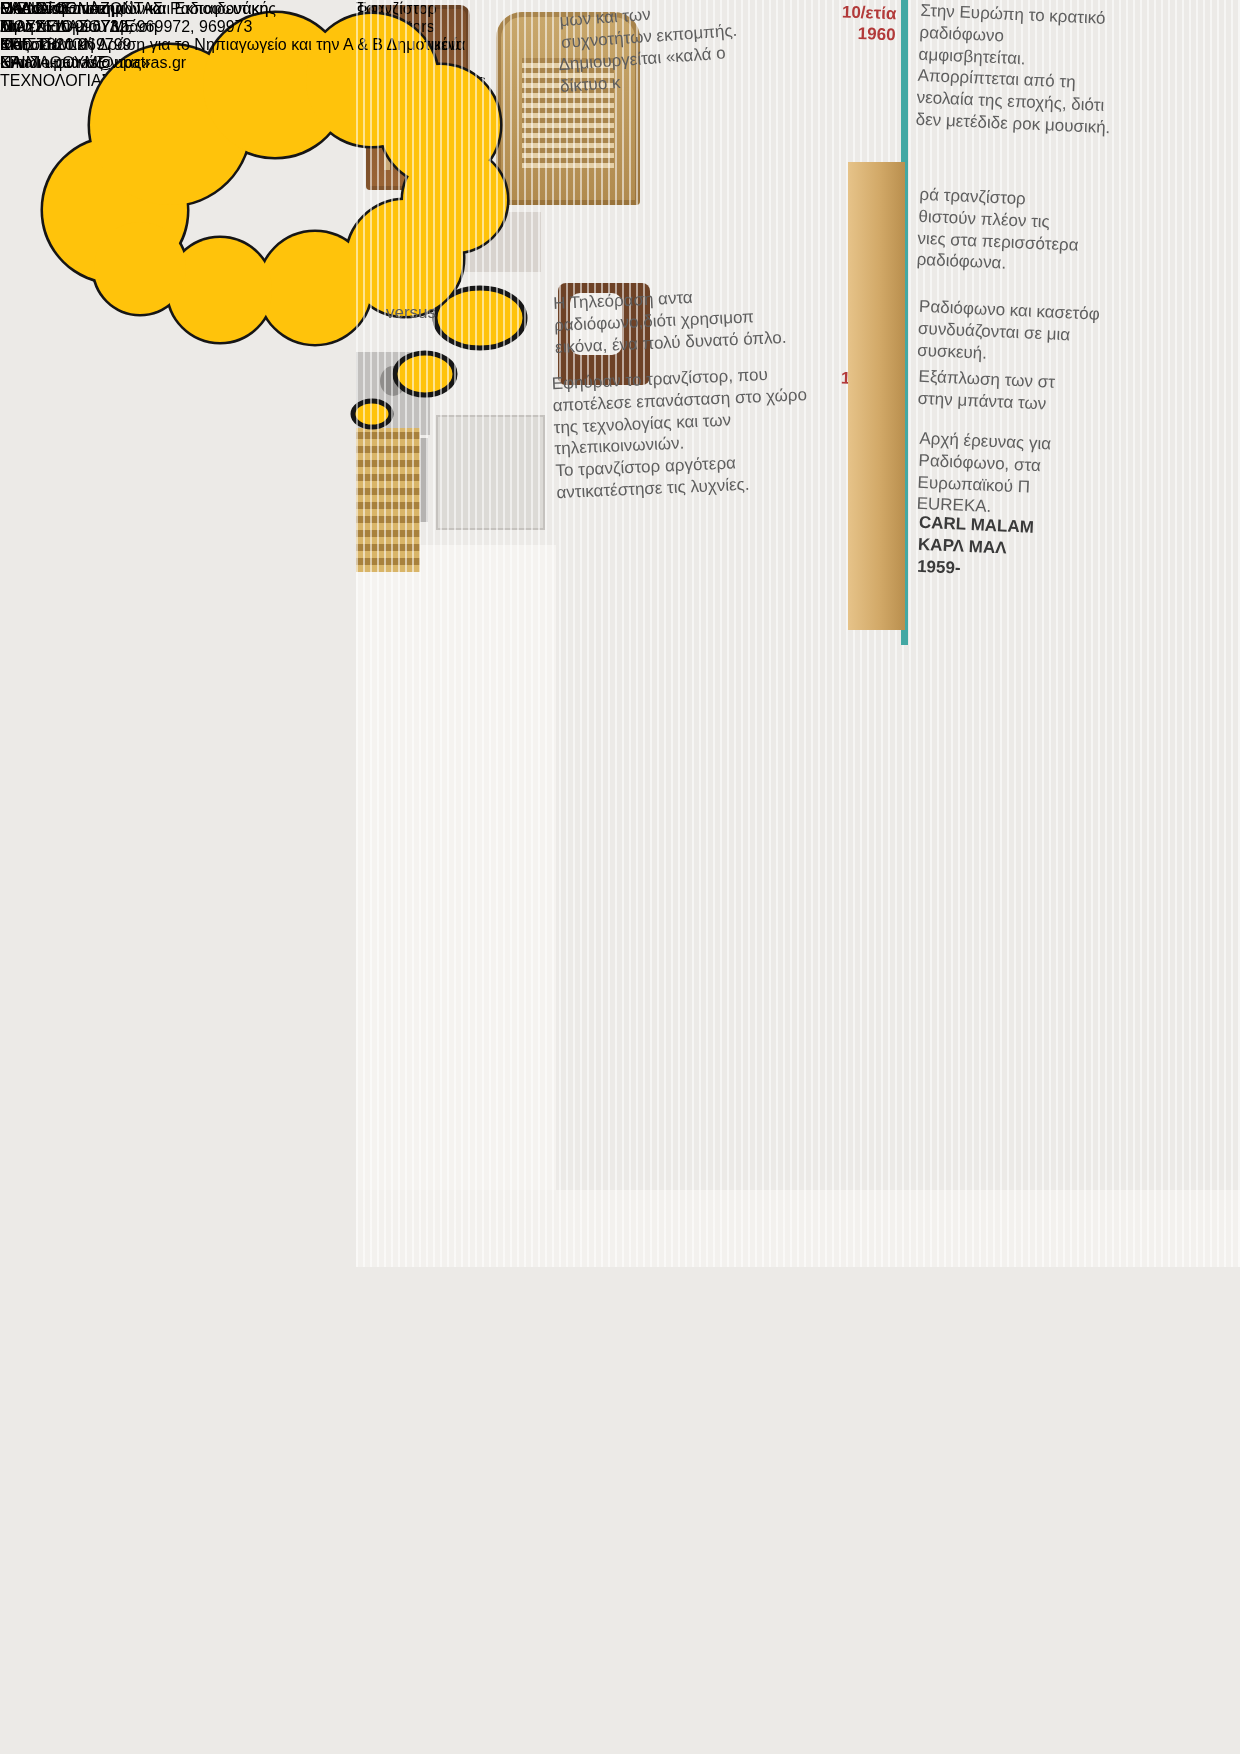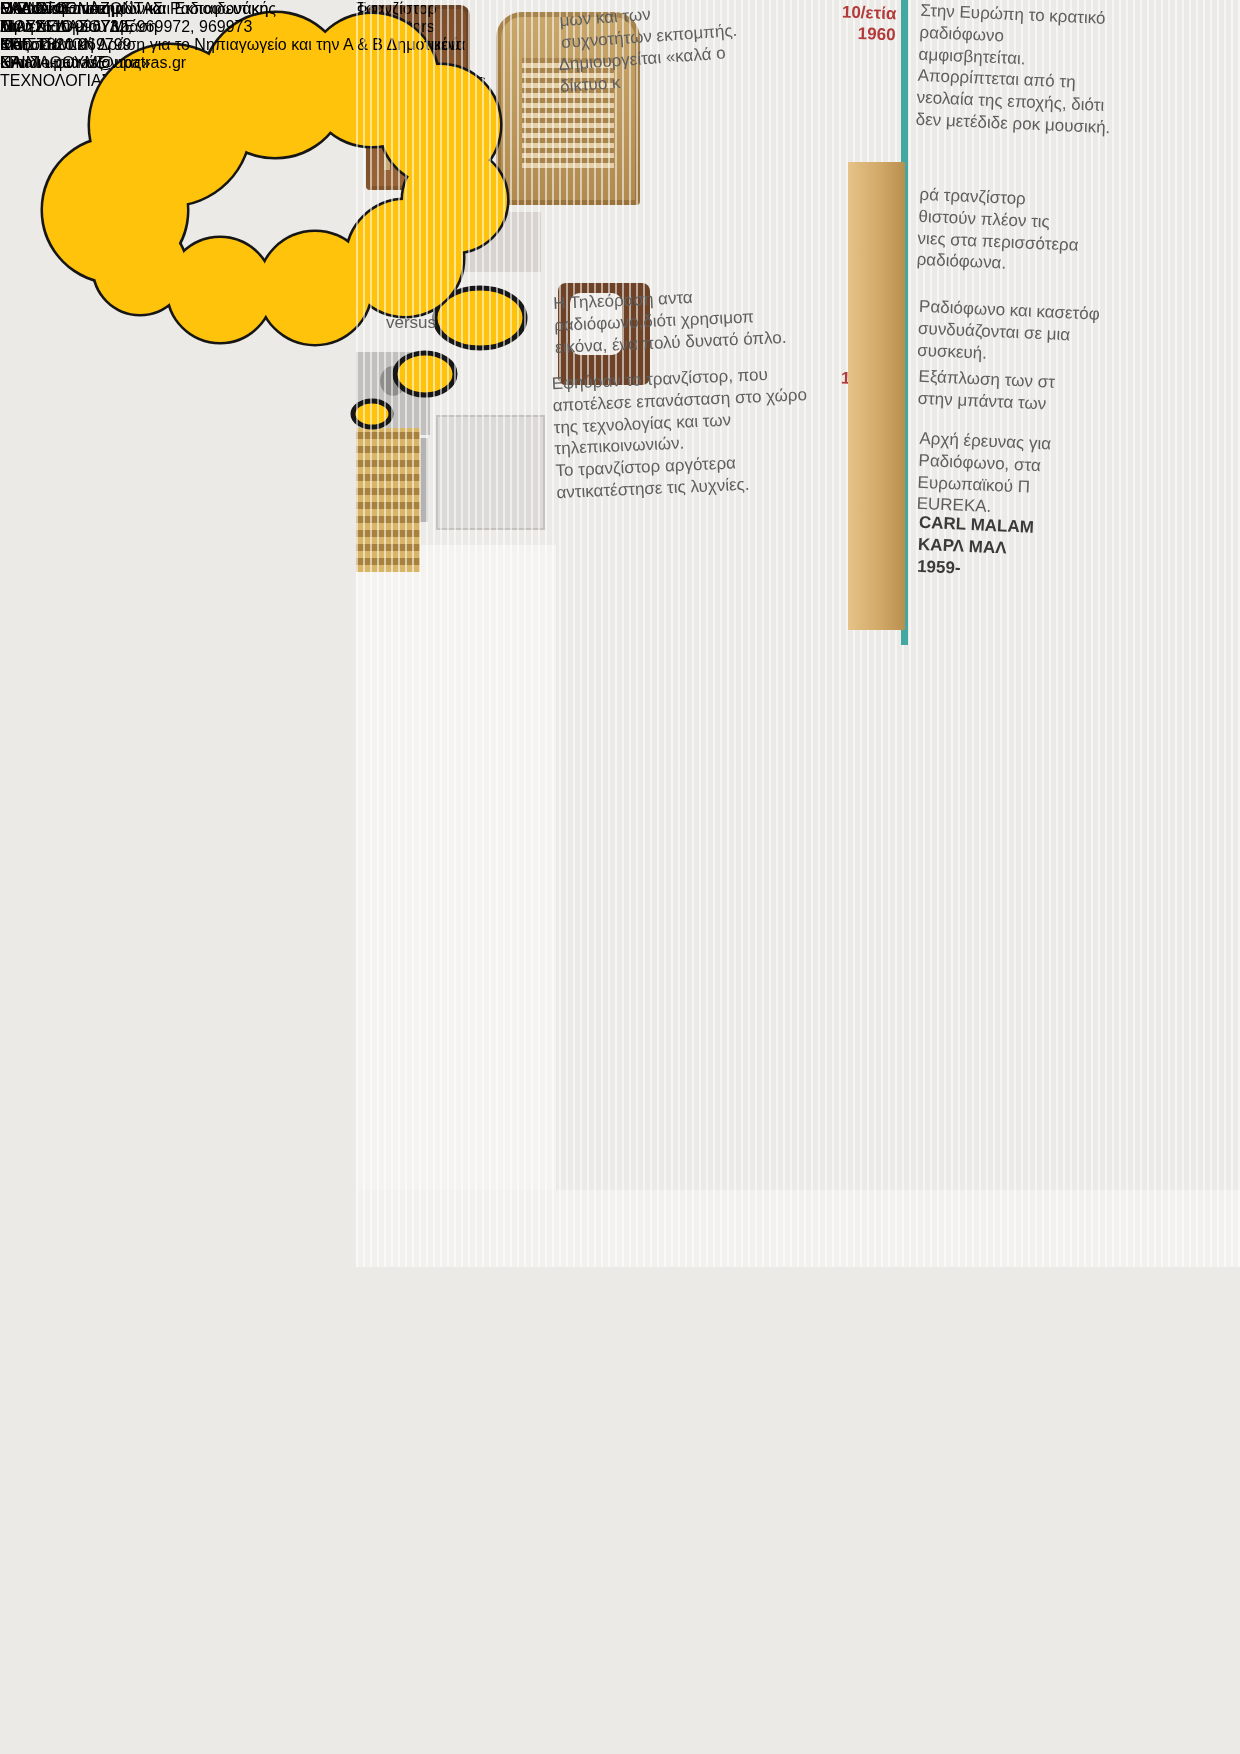--- a/index.html
+++ b/index.html
@@ -27,21 +27,21 @@
   .poster-strip{left:55px;top:212px;width:130px;height:60px;background:#D8D3CE;}
   .poster-portraitA{left:0;top:352px;width:74px;height:83px;background:#C2C0BE;}
   .poster-portraitB{left:0;top:438px;width:72px;height:84px;background:#B5B3B1;}
   .portrait-head{position:absolute;left:24px;top:14px;width:26px;height:30px;border-radius:50%;background:#8F8D8B;}
   .poster-sketch{left:80px;top:415px;width:109px;height:115px;background:#DCDAD6;
      box-shadow:inset 0 0 0 2px #c5c2be;}
   .poster-goldradio{left:0;top:428px;width:64px;height:144px;
      background:repeating-linear-gradient(0deg,#D9B568 0 7px,#A8813C 7px 14px);}
   .poster-tv{left:202px;top:283px;width:92px;height:102px;background:#6E4226;border-radius:8px;}
   .poster-tv::after{content:"";position:absolute;left:12px;top:10px;width:52px;height:62px;background:#EFEDEA;border-radius:10px;}
-  .versus{left:30px;top:312px;font-size:21px;color:#6B6B6B;}
+  .versus{left:30px;top:302px;font-size:21px;color:#6B6B6B;}
 
   .graytext{color:#5E5E5E;font-size:17px;line-height:1.28;z-index:2;}
   .frag-top{left:204px;top:0;width:290px;transform:rotate(-4deg);}
   .frag-net{left:203px;top:44px;width:290px;transform:rotate(-4deg);}
   .para-tv{left:198px;top:286px;width:320px;transform:rotate(-2.5deg);}
   .para-trans{left:198px;top:366px;width:330px;transform:rotate(-2.5deg);}
 
   .tl-line{left:545px;top:0;width:7px;height:645px;background:#43A8A3;z-index:2;}
   .tl-year{color:#B23A3A;font-weight:bold;font-size:17px;text-align:right;line-height:1.25;z-index:2;}
   .tl-text{width:195px;z-index:2;transform:rotate(2.5deg);}

